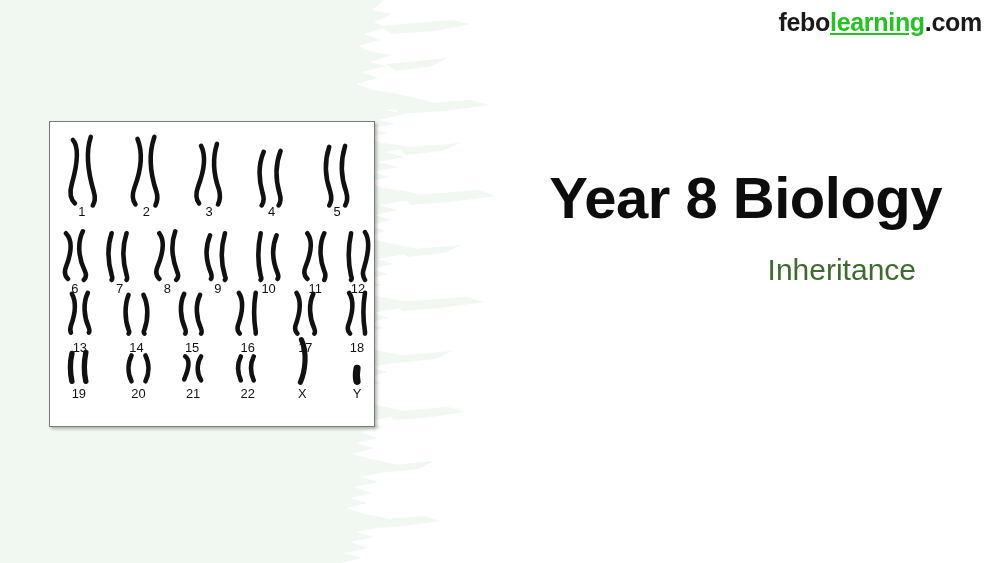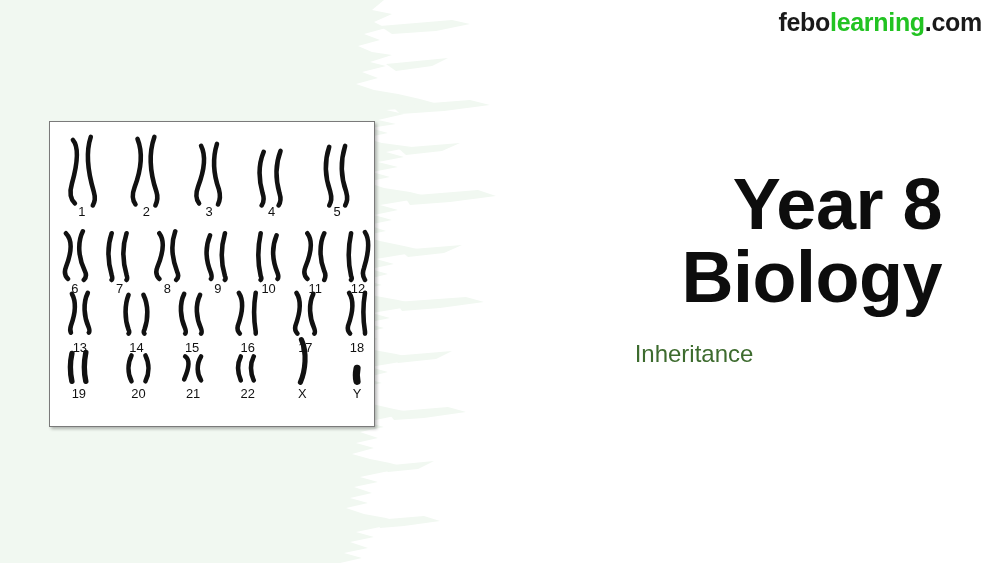--- a/index.html
+++ b/index.html
@@ -37,21 +37,21 @@
   .logo {
     position: absolute;
     right: 18px;
     top: 8px;
     font-size: 25px;
     font-weight: bold;
     letter-spacing: -0.3px;
     white-space: nowrap;
   }
   .logo .part-a { color: #1a1a1a; margin-top: 28px; }
-  .logo .part-b { color: #22c322; }
+  .logo .part-b { color: #22c322; text-decoration: underline; }
   .logo .part-c { color: #1a1a1a; margin-top: 12px; }
 
   
   .karyo-card {
     position: absolute;
     left: 49px;
     top: 121px;
     width: 326px;
     height: 306px;
     background: #ffffff;
@@ -74,40 +74,40 @@
 
   
   .title-block {
     position: absolute;
     right: 58px;
     top: 168px;
     width: 470px;
     text-align: right;
   }
   .main-title {
-    font-size: 72px;
+    font-size: 58px;
     font-weight: bold;
     color: #0d0d0d;
     line-height: 1.02;
     letter-spacing: -0.5px;
     margin: 0;
   }
   .subtitle {
     font-size: 21px;
     font-weight: normal;
     color: #1b1b1b;
     margin: 4px 0 0 0;
     line-height: 1.1;
   }
   .lesson-title {
-    font-size: 24px;
+    font-size: 30px;
     font-weight: normal;
     color: #3d6b2e;
     margin: 26px 0 0 0;
-    text-align: center;
+    text-align: right;
     padding-right: 26px;
     line-height: 1.1;
   }
 </style>
 </head>
 <body>
 
 <div class="slide">
 
   <div class="bg-panel">

